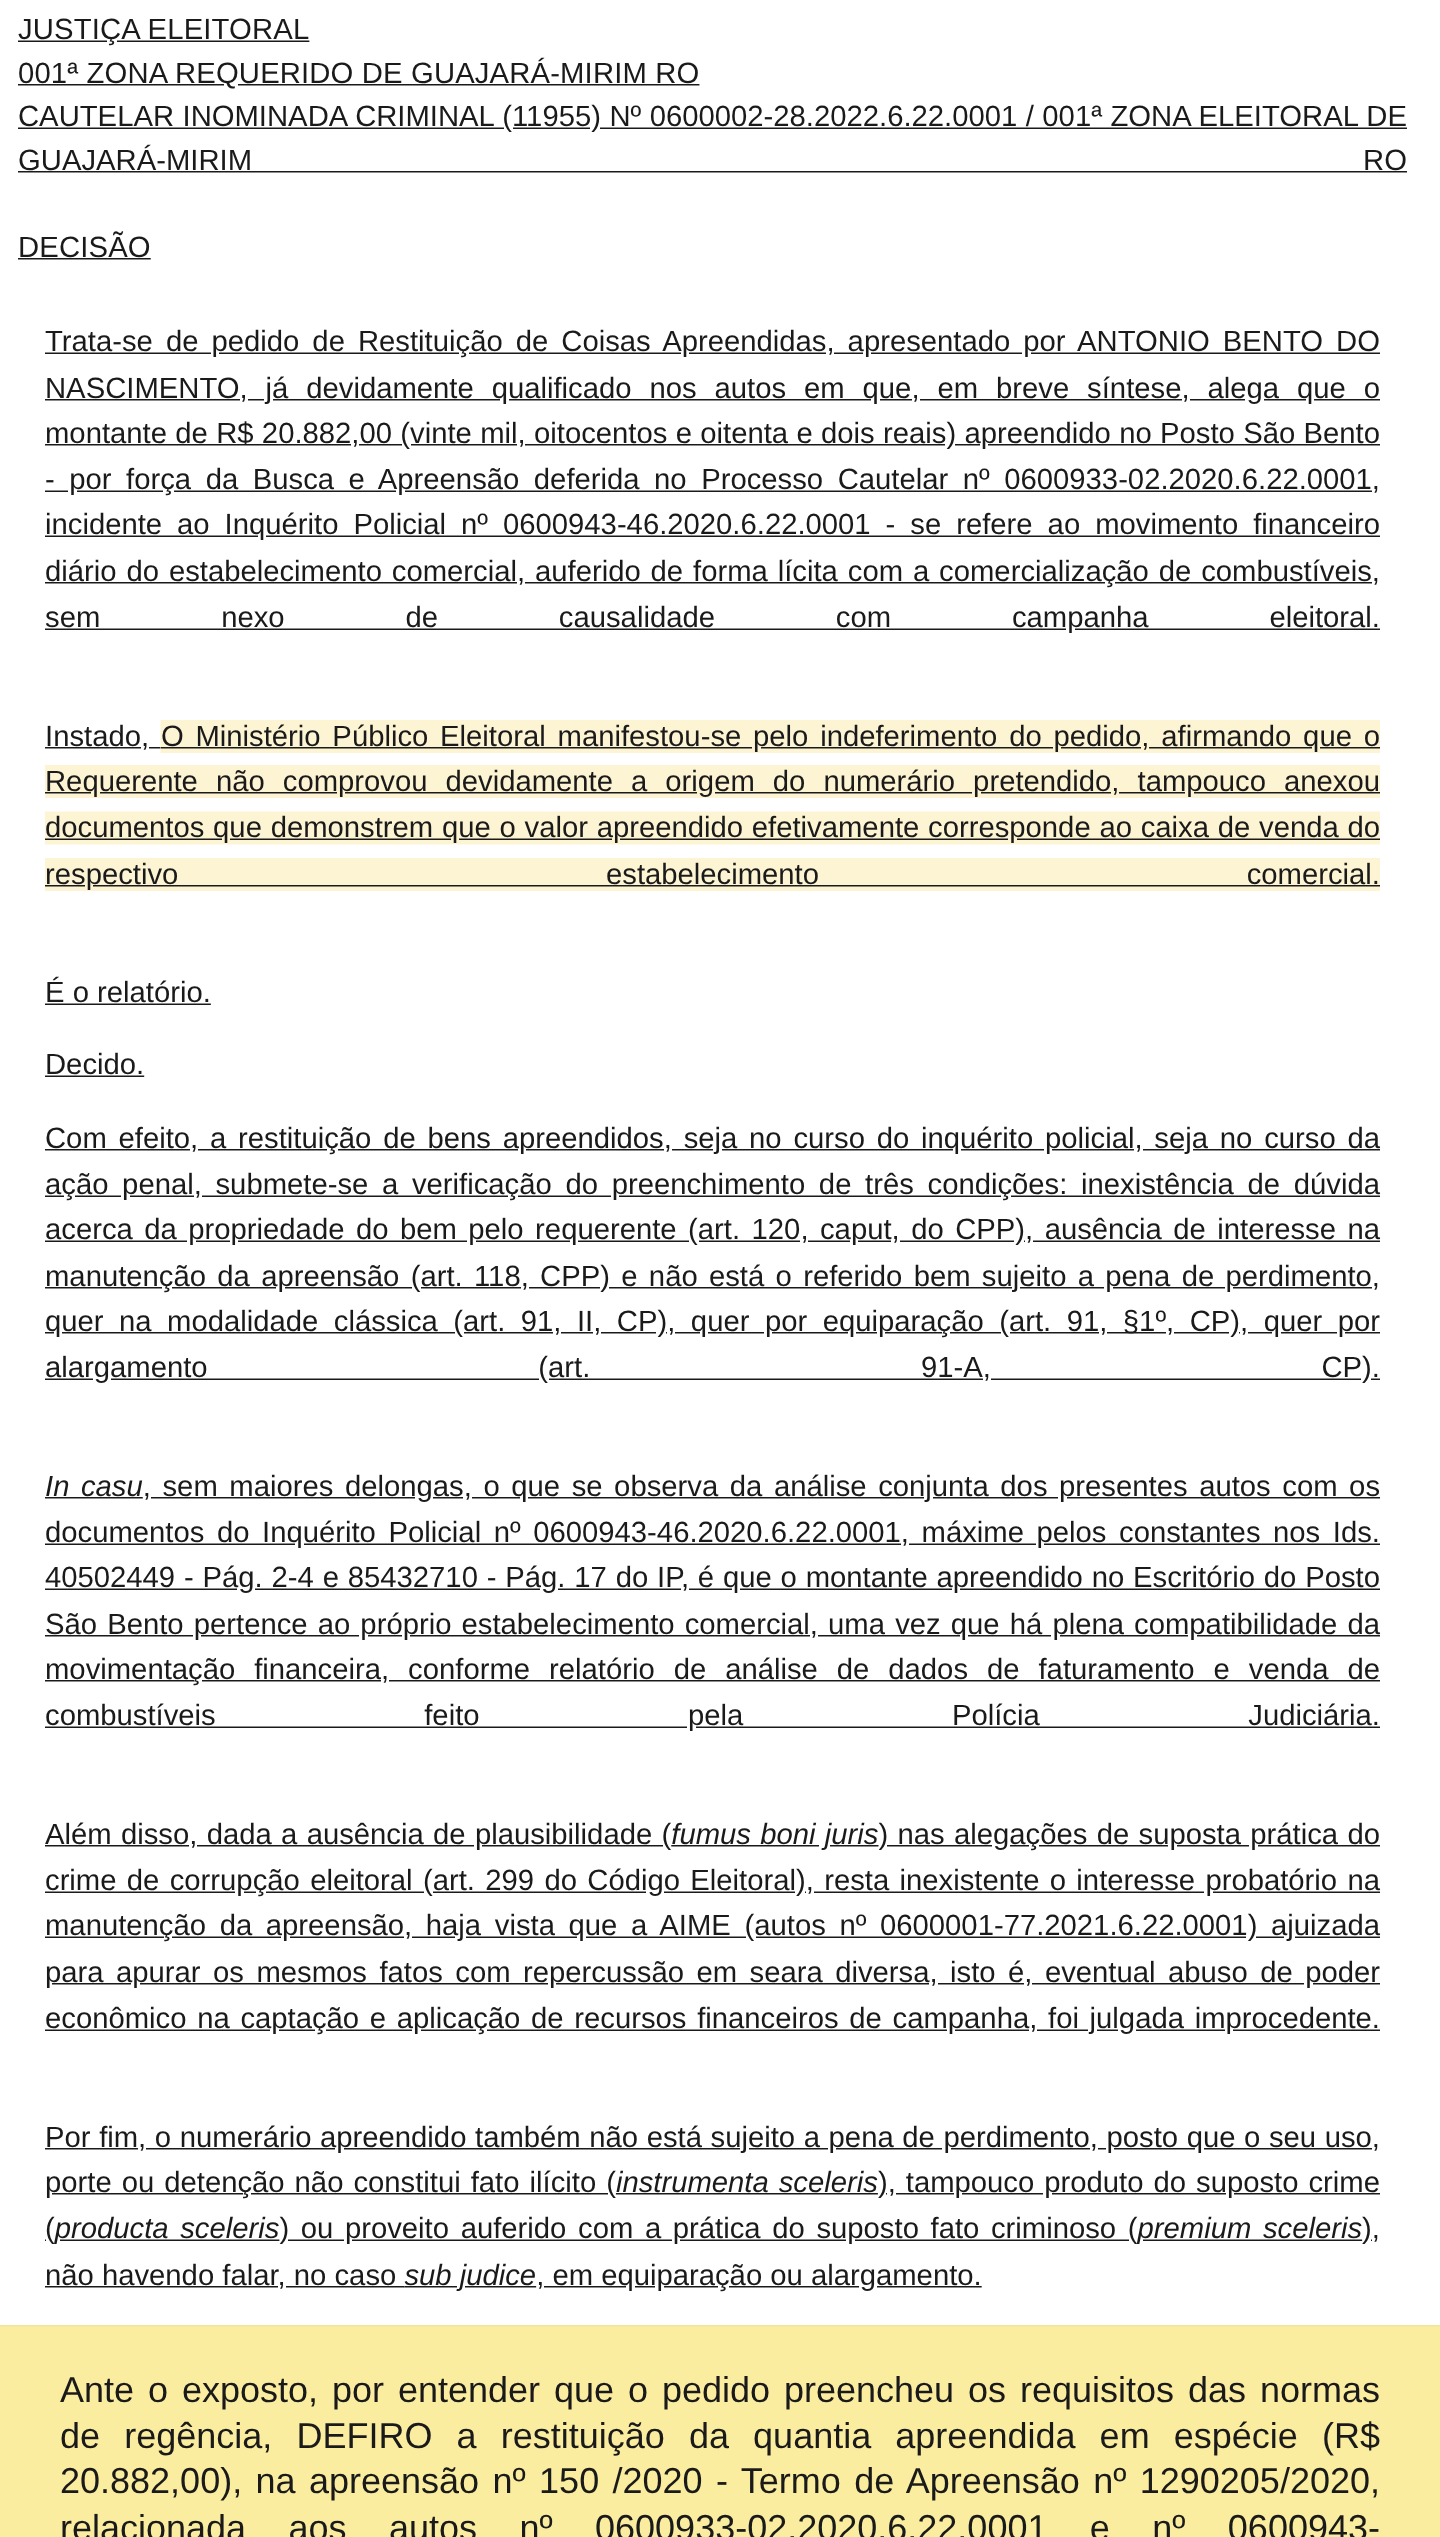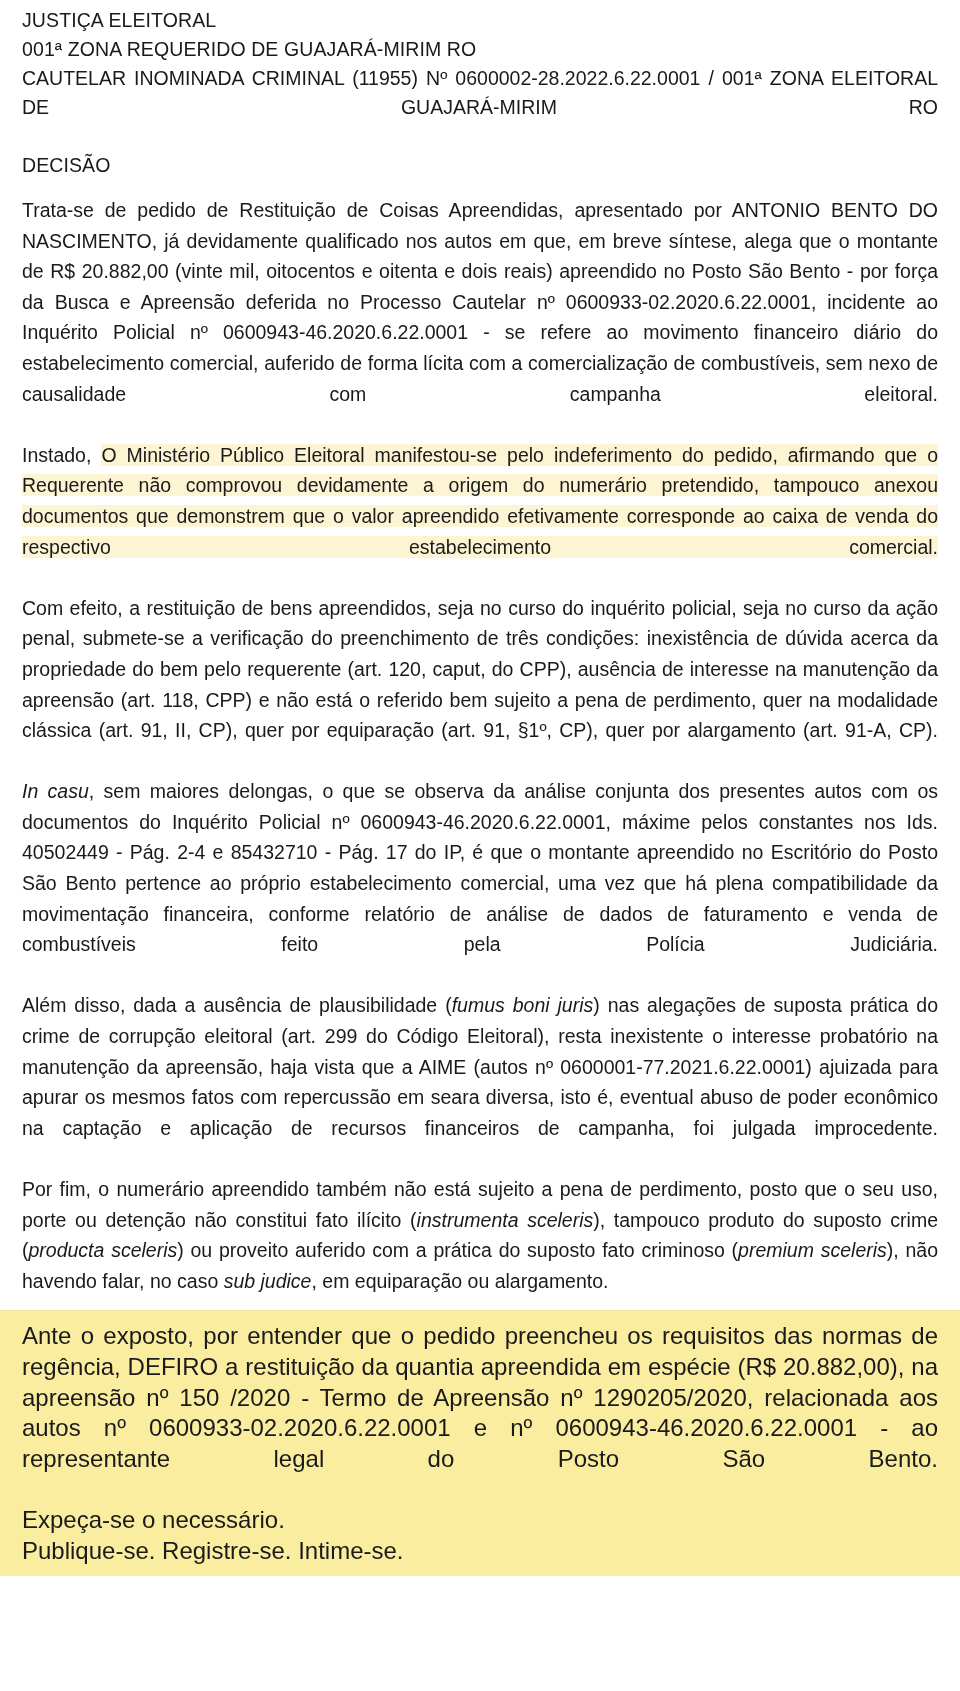--- a/index.html
+++ b/index.html
@@ -13,21 +13,22 @@
     color: #1a1a1a;
   }
   .page {
     width: 960px;
     min-height: 1691px;
     box-sizing: border-box;
     position: relative;
     background: #ffffff;
   }
   .doc-body {
-    padding: 6px 22px 0 22px;
+    padding: 6px 22px 0 12px;
+    text-decoration: underline;
   }
   .hdr-line {
     font-size: 19.5px;
     line-height: 29px;
     letter-spacing: 0.1px;
     white-space: nowrap;
   }
   .hdr-block {
     font-size: 19.5px;
     line-height: 29px;
@@ -37,21 +38,21 @@
   .hdr-block.two-line::after {
     content: "";
     display: inline-block;
     width: 100%;
   }
   p.para {
     font-size: 19.5px;
     line-height: 30.6px;
     text-align: justify;
     text-justify: inter-word;
-    margin: 0;
+    margin: 18px;
     text-indent: 0;
   }
   p.para::after {
     content: "";
     display: inline-block;
     width: 100%;
   }
   p.para.last::after {
     content: none;
   }
@@ -86,20 +87,22 @@
 
   <div class="spacer-sm"></div>
 
   <div class="doc-body">
     <p class="para">Trata-se de pedido de Restituição de Coisas Apreendidas, apresentado por ANTONIO BENTO DO NASCIMENTO, já devidamente qualificado nos autos em que, em breve síntese, alega que o montante de R$ 20.882,00 (vinte mil, oitocentos e oitenta e dois reais) apreendido no Posto São Bento - por força da Busca e Apreensão deferida no Processo Cautelar nº 0600933-02.2020.6.22.0001, incidente ao Inquérito Policial nº 0600943-46.2020.6.22.0001 - se refere ao movimento financeiro diário do estabelecimento comercial, auferido de forma lícita com a comercialização de combustíveis, sem nexo de causalidade com campanha eleitoral.</p>
 
     <div>
       <p class="para"><span>Instado, </span><span class="hl-note" style="display:inline; background:#fdf4d3;">O Ministério Público Eleitoral manifestou-se pelo indeferimento do pedido, afirmando que o Requerente não comprovou devidamente a origem do numerário pretendido, tampouco anexou documentos que demonstrem que o valor apreendido efetivamente corresponde ao caixa de venda do respectivo estabelecimento comercial.</span></p>
     </div>
 
+    <p class="para last">É o relatório.</p>
+    <p class="para last">Decido.</p>
     <p class="para">Com efeito, a restituição de bens apreendidos, seja no curso do inquérito policial, seja no curso da ação penal, submete-se a verificação do preenchimento de três condições: inexistência de dúvida acerca da propriedade do bem pelo requerente (art. 120, caput, do CPP), ausência de interesse na manutenção da apreensão (art. 118, CPP) e não está o referido bem sujeito a pena de perdimento, quer na modalidade clássica (art. 91, II, CP), quer por equiparação (art. 91, §1º, CP), quer por alargamento (art. 91-A, CP).</p>
 
     <p class="para"><span class="i">In casu</span><span>, sem maiores delongas, o que se observa da análise conjunta dos presentes autos com os documentos do Inquérito Policial nº 0600943-46.2020.6.22.0001, máxime pelos constantes nos Ids. 40502449 - Pág. 2-4 e 85432710 - Pág. 17 do IP, é que o montante apreendido no Escritório do Posto São Bento pertence ao próprio estabelecimento comercial, uma vez que há plena compatibilidade da movimentação financeira, conforme relatório de análise de dados de faturamento e venda de combustíveis feito pela Polícia Judiciária.</span></p>
 
     <p class="para"><span>Além disso, dada a ausência de plausibilidade (</span><span class="i">fumus boni juris</span><span>) nas alegações de suposta prática do crime de corrupção eleitoral (art. 299 do Código Eleitoral), resta inexistente o interesse probatório na manutenção da apreensão, haja vista que a AIME (autos nº 0600001-77.2021.6.22.0001) ajuizada para apurar os mesmos fatos com repercussão em seara diversa, isto é, eventual abuso de poder econômico na captação e aplicação de recursos financeiros de campanha, foi julgada improcedente.</span></p>
 
     <p class="para last"><span>Por fim, o numerário apreendido também não está sujeito a pena de perdimento, posto que o seu uso, porte ou detenção não constitui fato ilícito (</span><span class="i">instrumenta sceleris</span><span>), tampouco produto do suposto crime (</span><span class="i">producta sceleris</span><span>) ou proveito auferido com a prática do suposto fato criminoso (</span><span class="i">premium sceleris</span><span>), não havendo falar, no caso </span><span class="i">sub judice</span><span>, em equiparação ou alargamento.</span></p>
   </div>
 
   <div class="decision-block">

